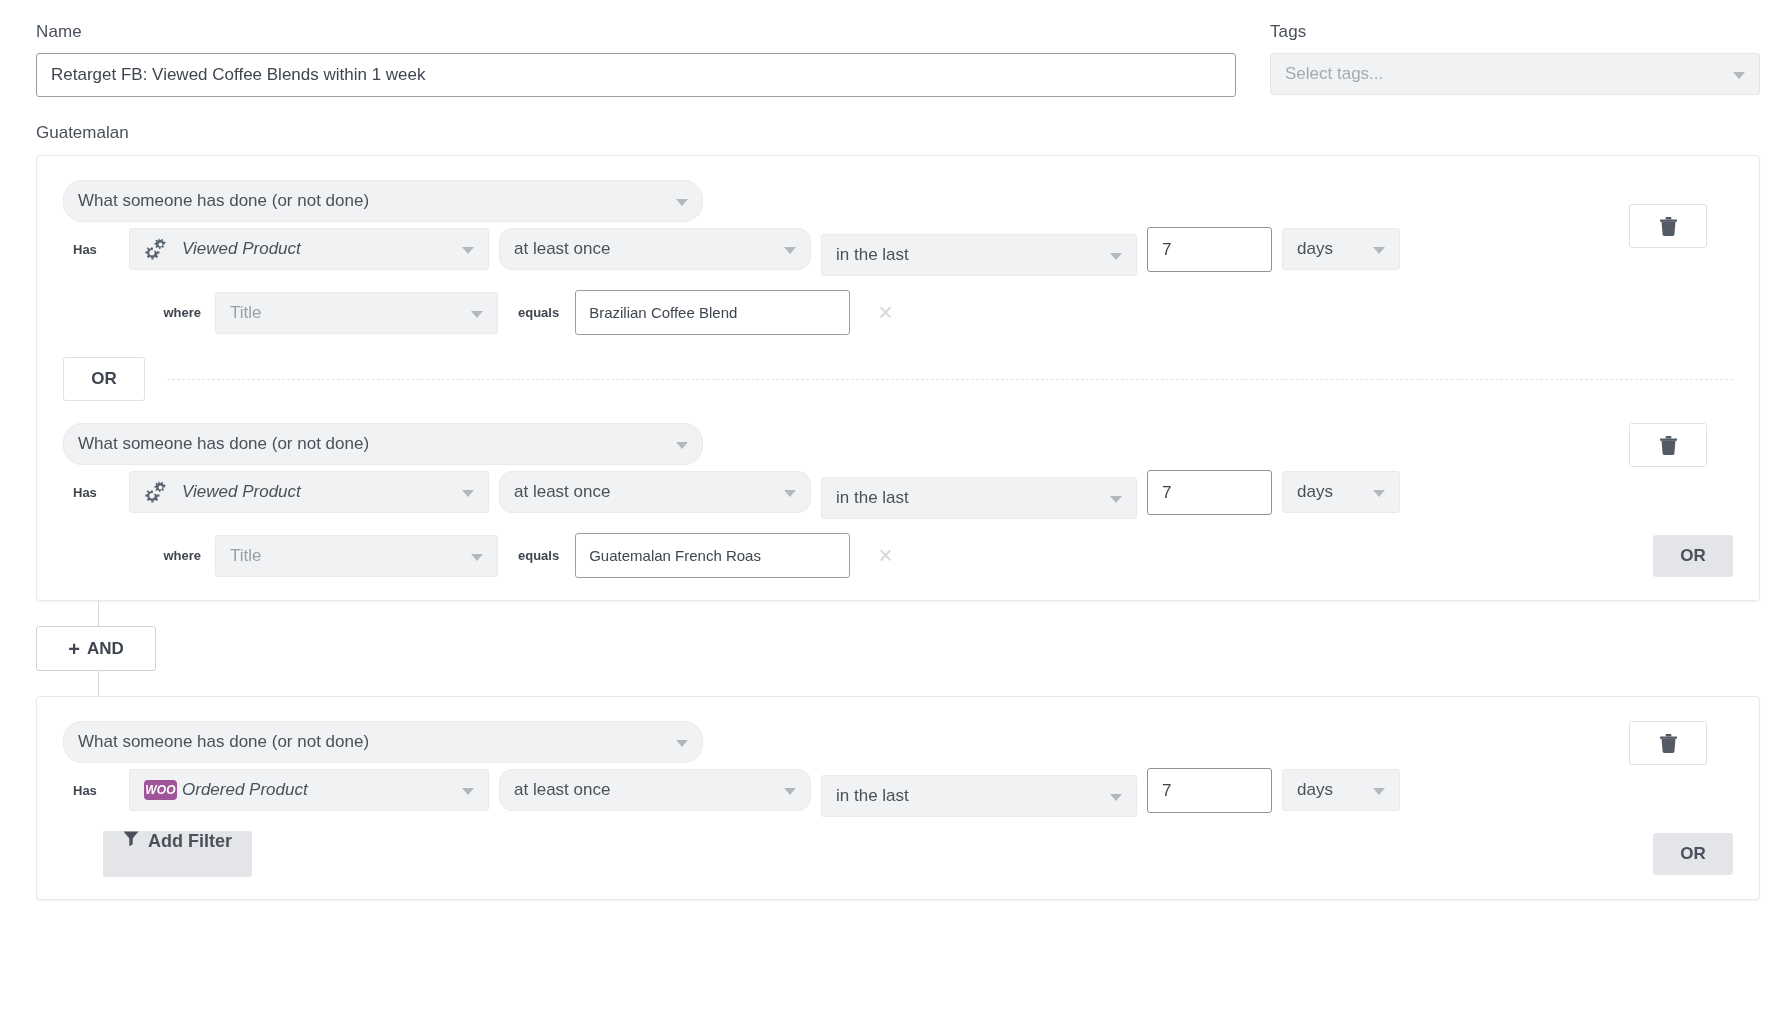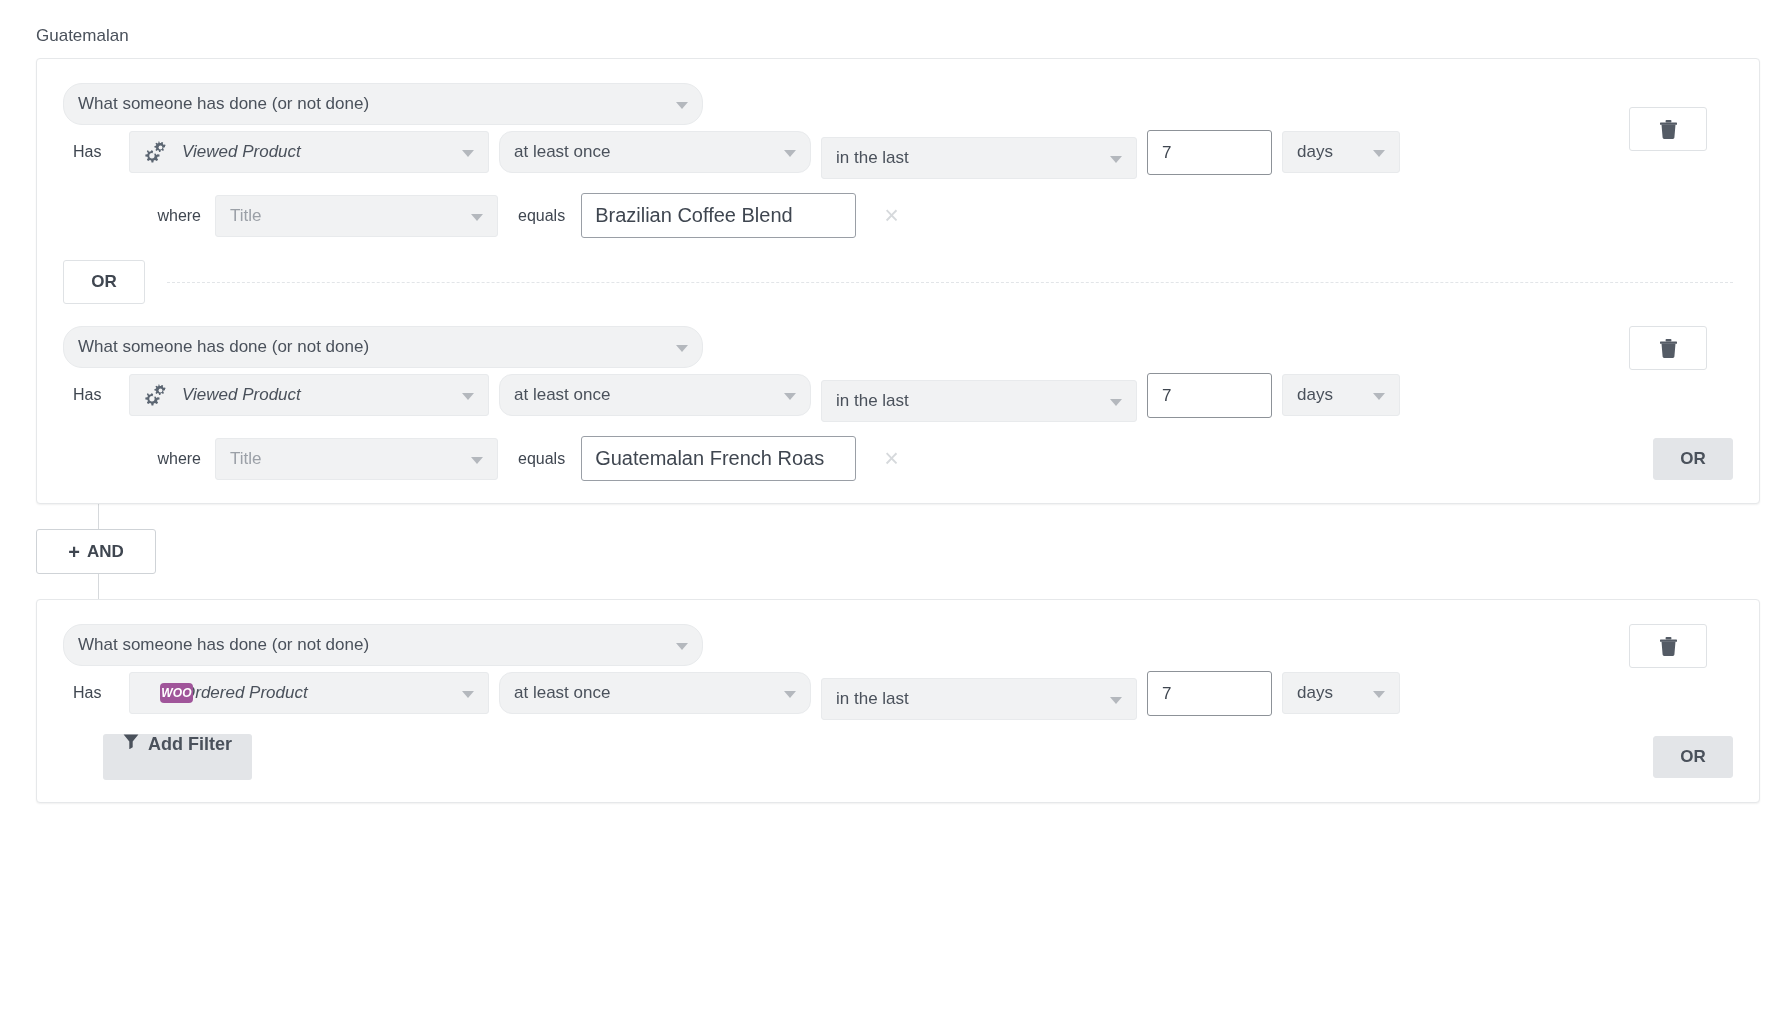--- a/index.html
+++ b/index.html
@@ -82,35 +82,35 @@
 
   .num-input {
     width: 125px; height: 45px; background: #fff;
     border: 1px solid #8d9298; border-radius: 3px;
     font-size: 17px; color: #3f4650; padding: 0 14px;
     line-height: 43px; font-family: "Liberation Sans", sans-serif;
   }
   .val-input {
     width: 275px; height: 45px; background: #fff;
     border: 1px solid #9a9fa6; border-radius: 3px;
-    font-size: 20px; color: #3f4650; padding: 0 13px;
+    font-size: 15px; color: #3f4650; padding: 0 13px;
     line-height: 43px; white-space: nowrap; overflow: hidden;
     font-family: "Liberation Sans", sans-serif;
   }
 
-  .kw { font-size: 16px; font-weight: normal; color: #3f4650; }
+  .kw { font-size: 13px; font-weight: bold; color: #3f4650; }
   .kw-has   { width: 56px; padding-left: 10px; }
   .kw-where { width: 92px; text-align: right; padding-right: 4px; }
   .kw-equals{ padding: 0 6px 0 10px; }
 
   .row-indent { padding-left: 50px; }
 
   .gear-icon { position: absolute; left: 14px; top: 50%; margin-top: -11px; width: 24px; height: 22px; }
   .woo-icon {
-    position: absolute; left: 30px; top: 50%; margin-top: -10px;
+    position: absolute; left: 14px; top: 50%; margin-top: -10px;
     width: 33px; height: 20px; background: #a0559a; border-radius: 4px;
     color: #fff; font-size: 12px; font-weight: bold; letter-spacing: .2px;
     display: flex; align-items: center; justify-content: center;
     font-family: "Liberation Sans", sans-serif;
   }
 
   .x-remove {
     font-size: 25px; color: #d6d9dc; line-height: 1;
     padding: 0 6px; margin-left: 12px; cursor: pointer;
   }
@@ -159,20 +159,33 @@
     font-family: "Liberation Sans", sans-serif;
   }
 
   .card-head { position: relative; }
 </style>
 </head>
 <body>
 
 <div class="page">
 
+  <div class="top-row">
+    <div class="field-name">
+      <div class="field-label">Name</div>
+      <div class="text-input">Retarget FB: Viewed Coffee Blends within 1 week</div>
+    </div>
+    <div class="field-tags">
+      <div class="field-label">Tags</div>
+      <div class="tags-select">
+        <span class="tags-placeholder">Select tags...</span>
+        <span class="caret"></span>
+      </div>
+    </div>
+  </div>
 
   <div class="definition-wrap">
     <div class="definition-label">Guatemalan</div>
 
     <div class="tree">
       <div class="connector"></div>
 
       <div class="card">
 
         <div class="card-head">

